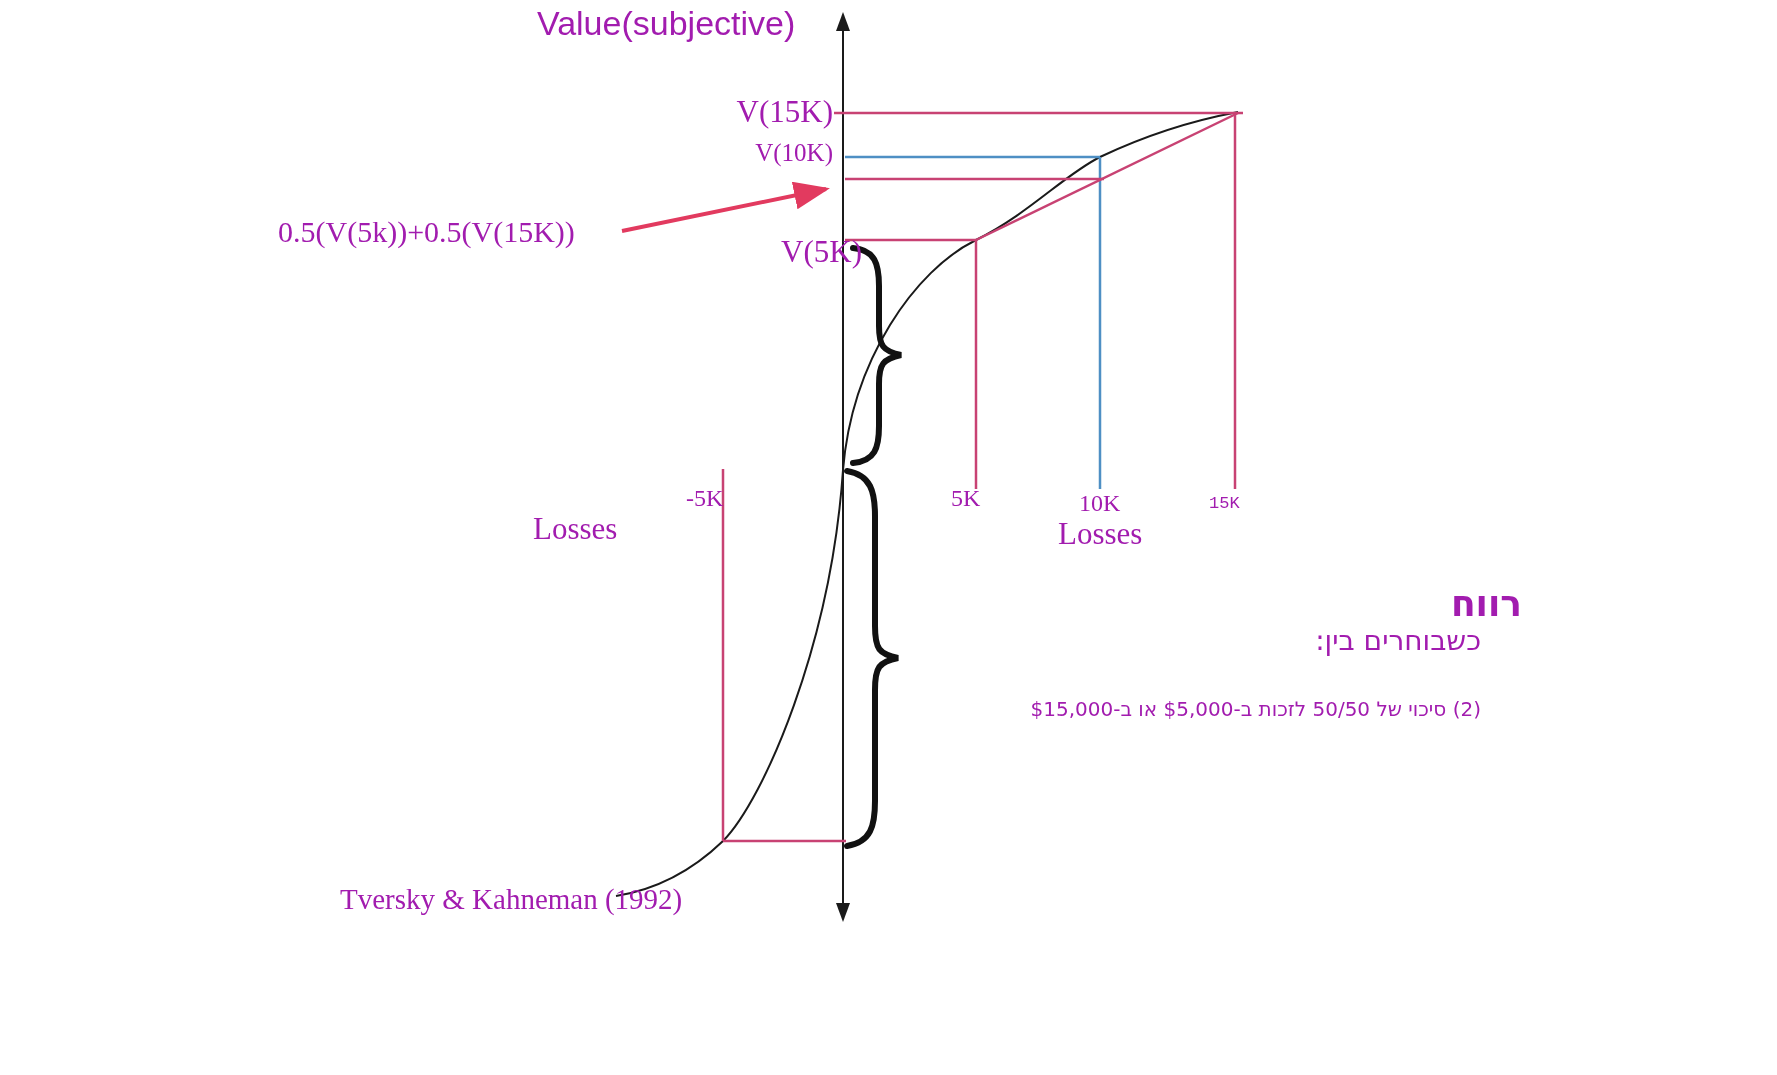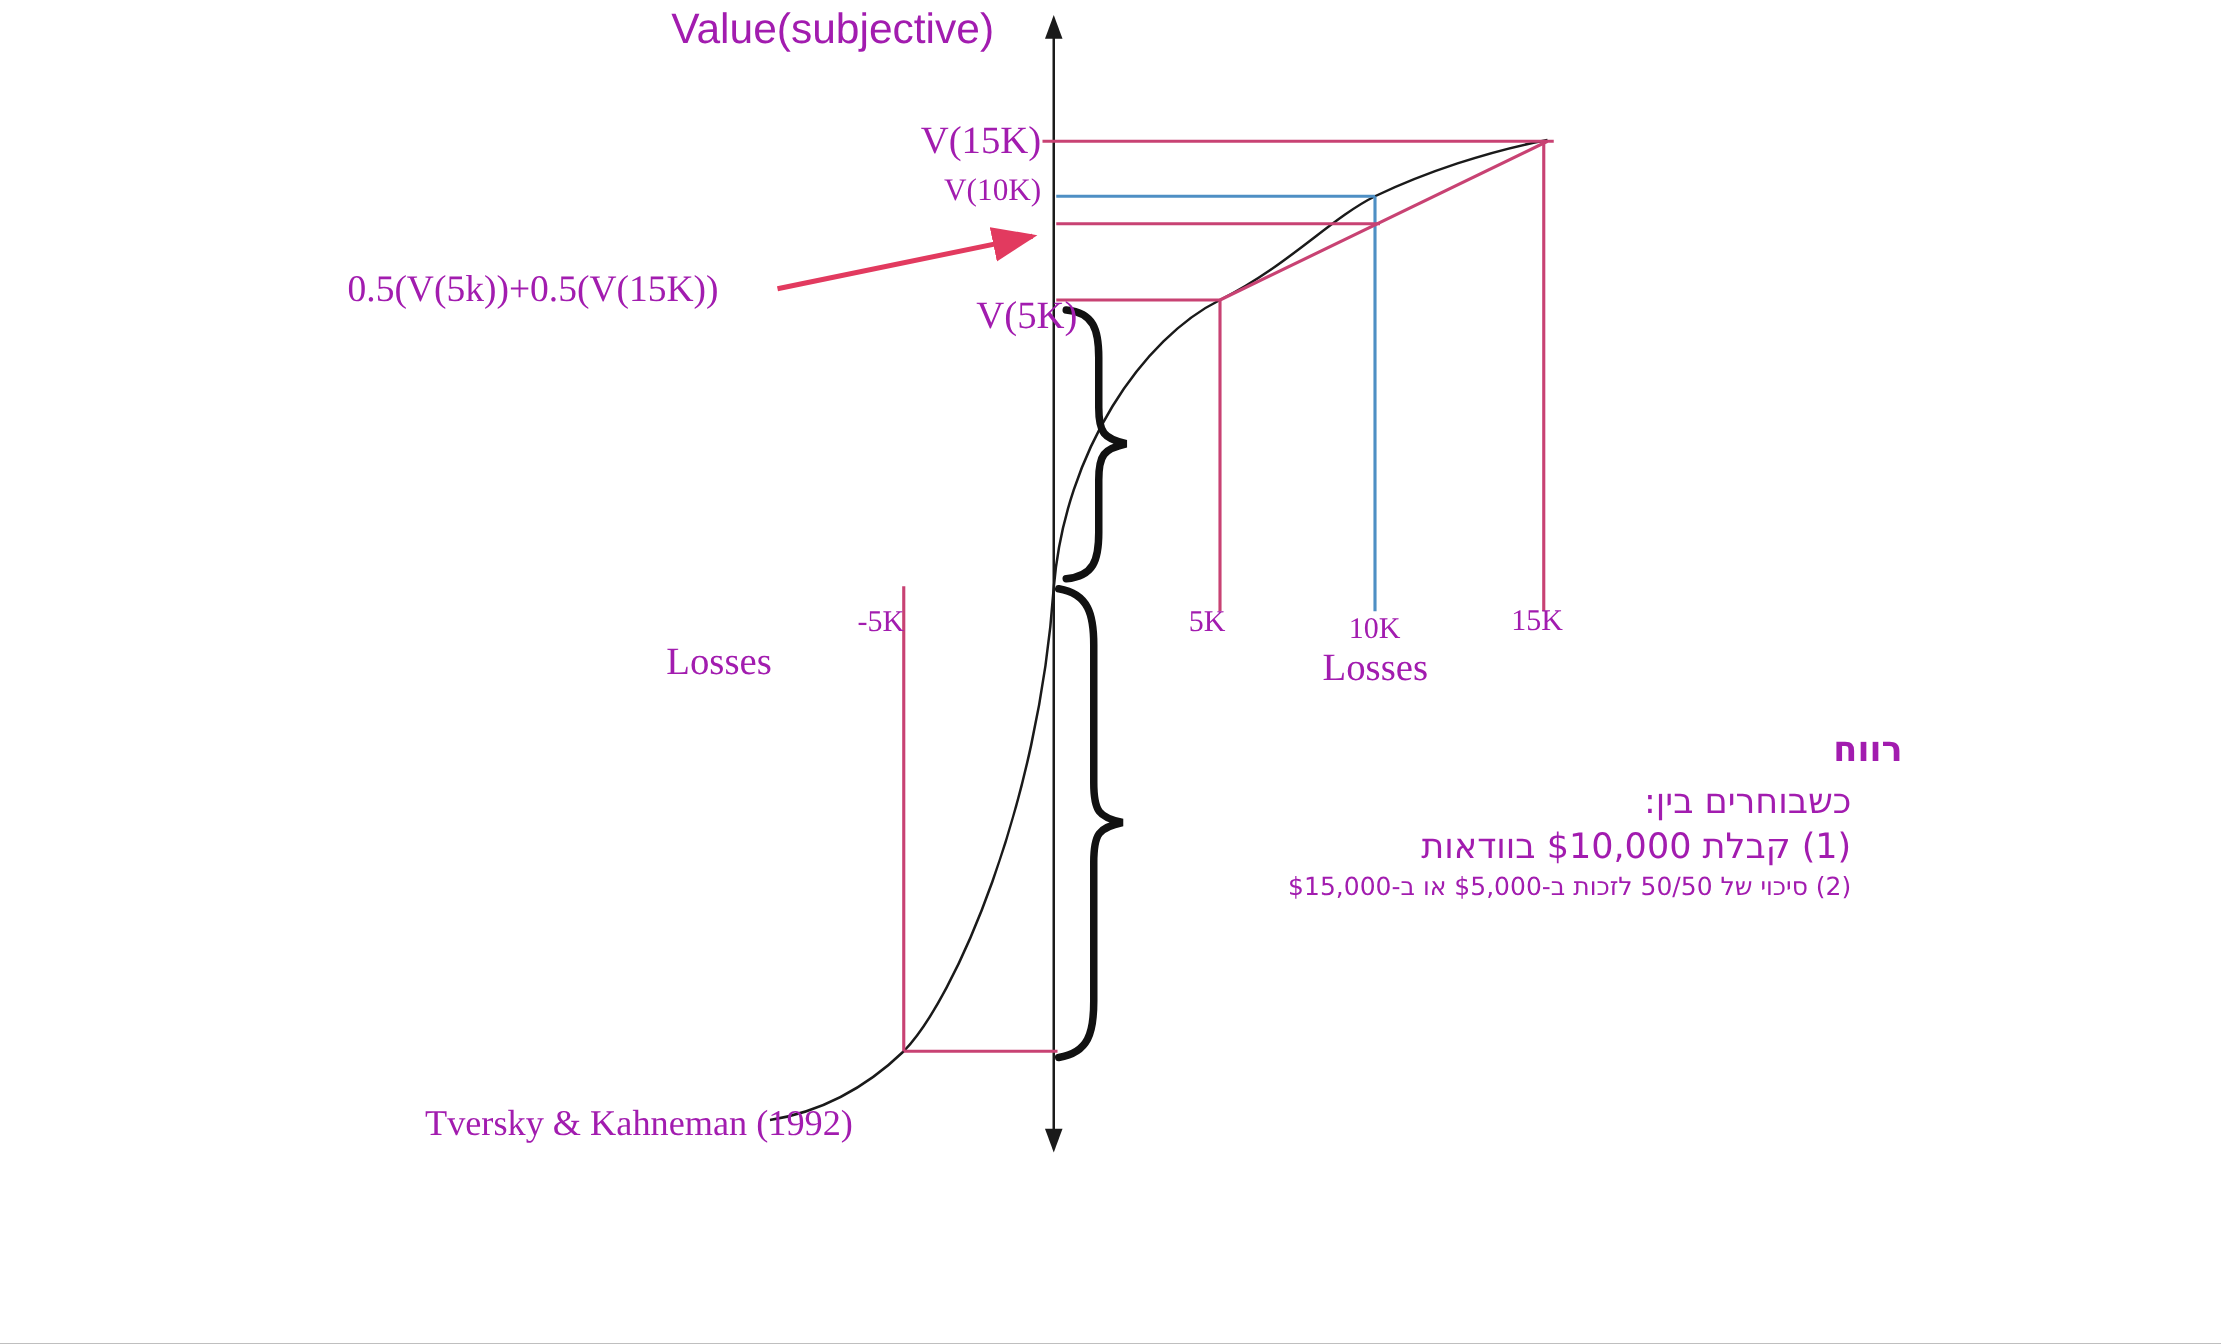--- a/index.html
+++ b/index.html
@@ -83,29 +83,28 @@
   <div class="lbl serif" style="left:278px;top:216px;font-size:30px;">0.5(V(5k))+0.5(V(15K))</div>
 
   <div class="lbl serif" style="right:915px;top:235px;font-size:31px;">V(5K)</div>
 
   <div class="lbl serif" style="left:686px;top:486px;font-size:24px;">-5K</div>
 
   <div class="lbl serif" style="left:951px;top:486px;font-size:24px;">5K</div>
 
   <div class="lbl serif" style="left:1079px;top:491px;font-size:24px;">10K</div>
 
-  <div class="lbl serif" style="left:1209px;top:485px;font-size:24px;">15K</div>
+  <div class="lbl serif" style="left:1209px;top:495px;font-size:17px;font-family:Liberation Mono, monospace;">15K</div>
 
   <div class="lbl serif" style="left:533px;top:512px;font-size:31px;">Losses</div>
 
   <div class="lbl serif" style="left:1058px;top:517px;font-size:31px;">Losses</div>
 
-  <div class="lbl heb" style="right:255px;top:585px;font-size:28px;font-weight:bold;">רווח</div>
+  <div class="lbl heb" style="right:255px;top:585px;font-size:36px;font-weight:bold;">רווח</div>
 
   <div class="lbl heb" style="right:296px;top:626px;font-size:28px;">כשבוחרים בין:</div>
 
-  <div class="lbl heb" style="right:296px;top:662px;font-size:28px;">(1) קבלת $10,000 בוודאות</div>
 
   <div class="lbl heb" style="right:296px;top:699px;font-size:20px;">(2) סיכוי של 50/50 לזכות ב-$5,000 או ב-$15,000</div>
 
   <div class="lbl serif" style="left:340px;top:884px;font-size:29px;">Tversky &amp; Kahneman (1992)</div>
 
 </div>
 
 </body></html>

